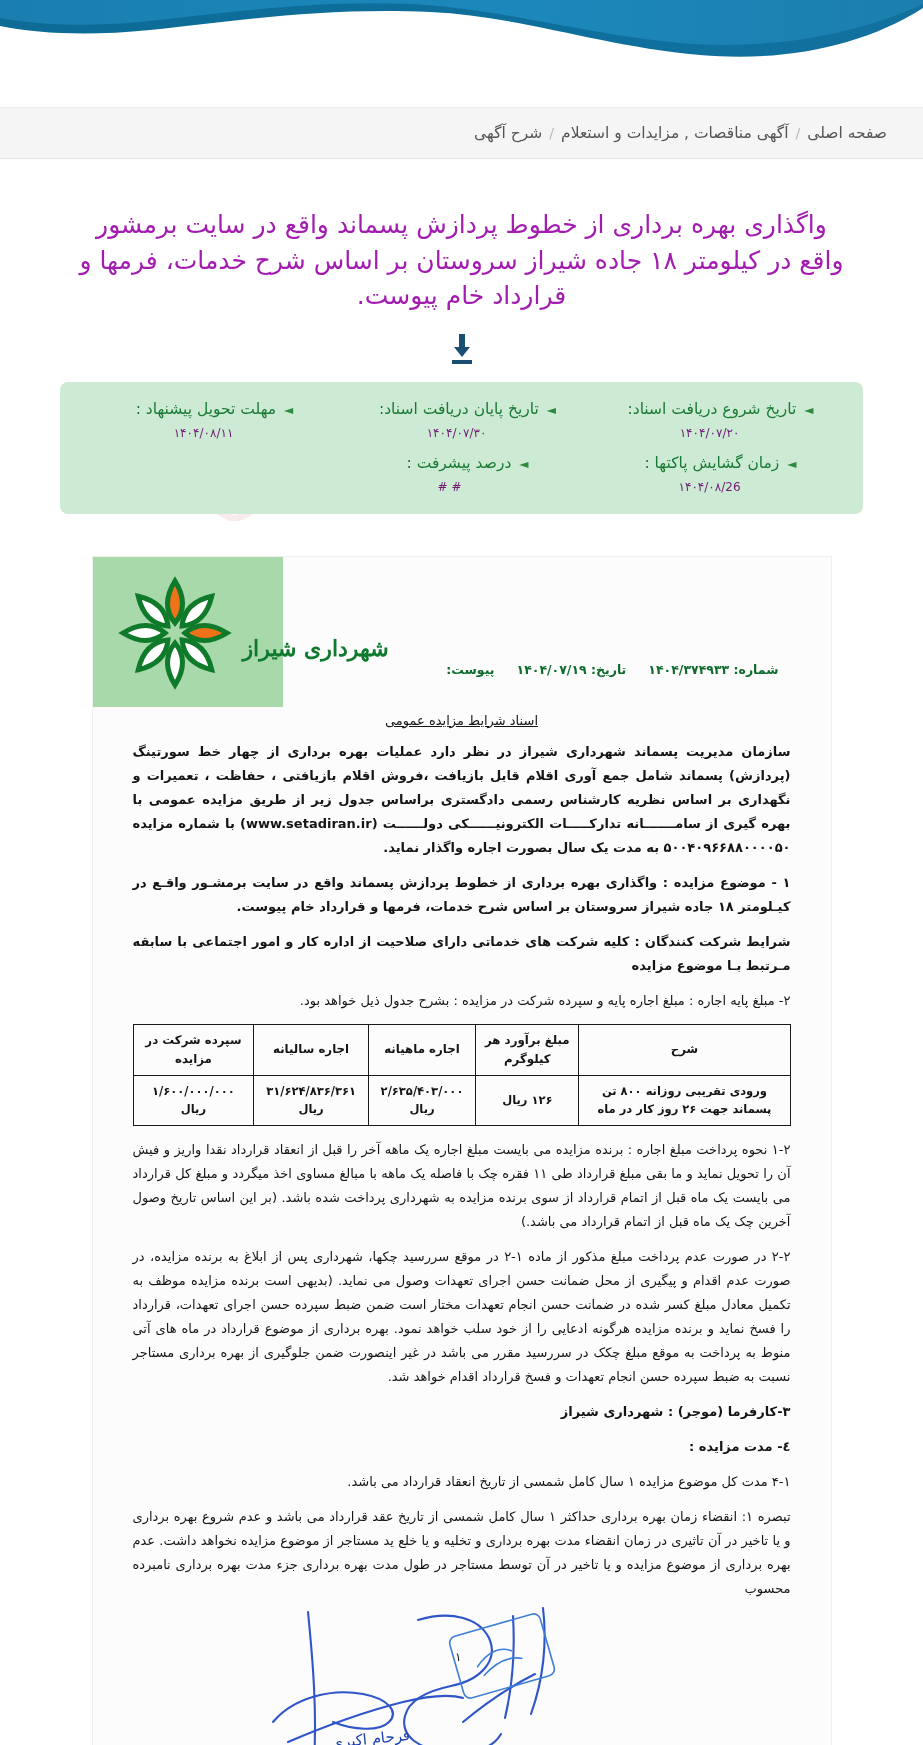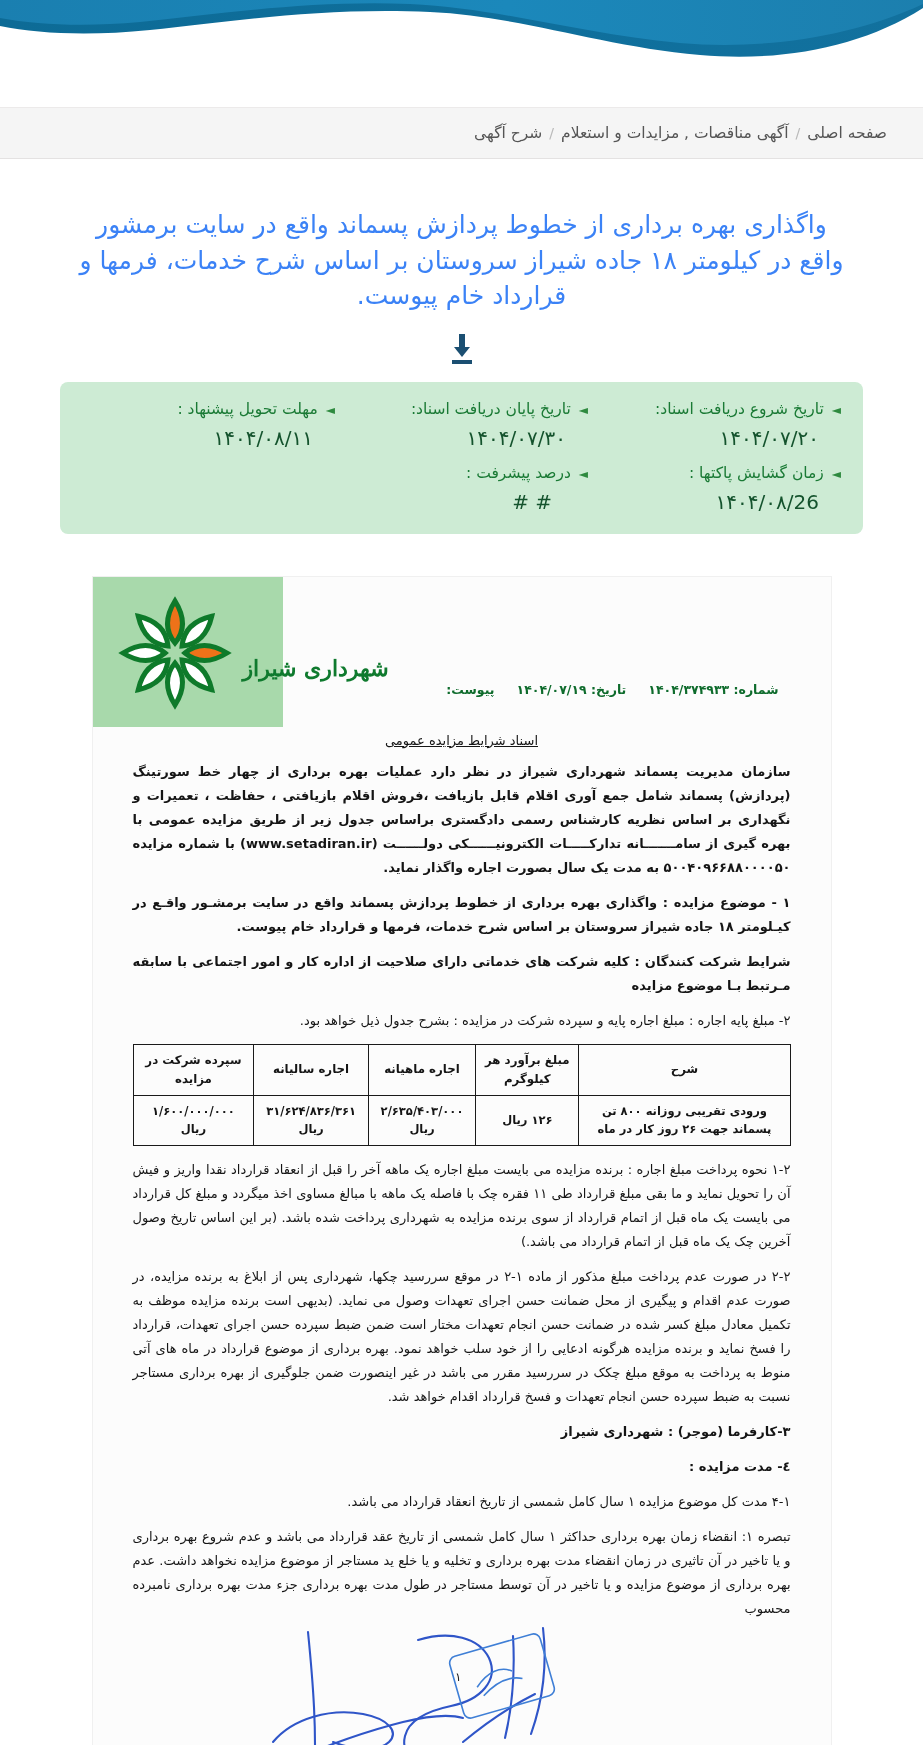--- a/index.html
+++ b/index.html
@@ -51,21 +51,21 @@
     padding: 0 60px;
   }
 
   .title-block {
     text-align: center;
     padding: 48px 15px 0 15px;
     position: relative;
     z-index: 3;
   }
   .ad-title {
-    color: #3b82f6;
+    color: #a21caf;
     font-size: 25px;
     line-height: 1.42;
     font-weight: normal;
     margin: 0;
     direction: rtl;
   }
 
   
   .watermark {
     position: absolute;
@@ -127,29 +127,29 @@
     padding: 18px 22px 20px 22px;
     direction: rtl;
     position: relative;
     z-index: 3;
   }
   .info-grid {
     display: grid;
     grid-template-columns: repeat(3, 1fr);
     row-gap: 14px;
   }
-  .info-cell { text-align: right; padding-left: 12px; }
+  .info-cell { text-align: center; padding-left: 12px; }
   .info-label {
     color: #1a7a35;
     font-size: 15.5px;
     white-space: nowrap;
   }
   .info-value {
-    color: #14532d;
-    font-size: 20px;
+    color: #701a75;
+    font-size: 12px;
     margin-top: 8px;
     padding-right: 22px;
   }
   .info-cell.pct .info-value { padding-right: 36px; }
 
   
   .doc-wrap {
     margin: 42px auto 0 auto;
     width: 740px;
     position: relative;

